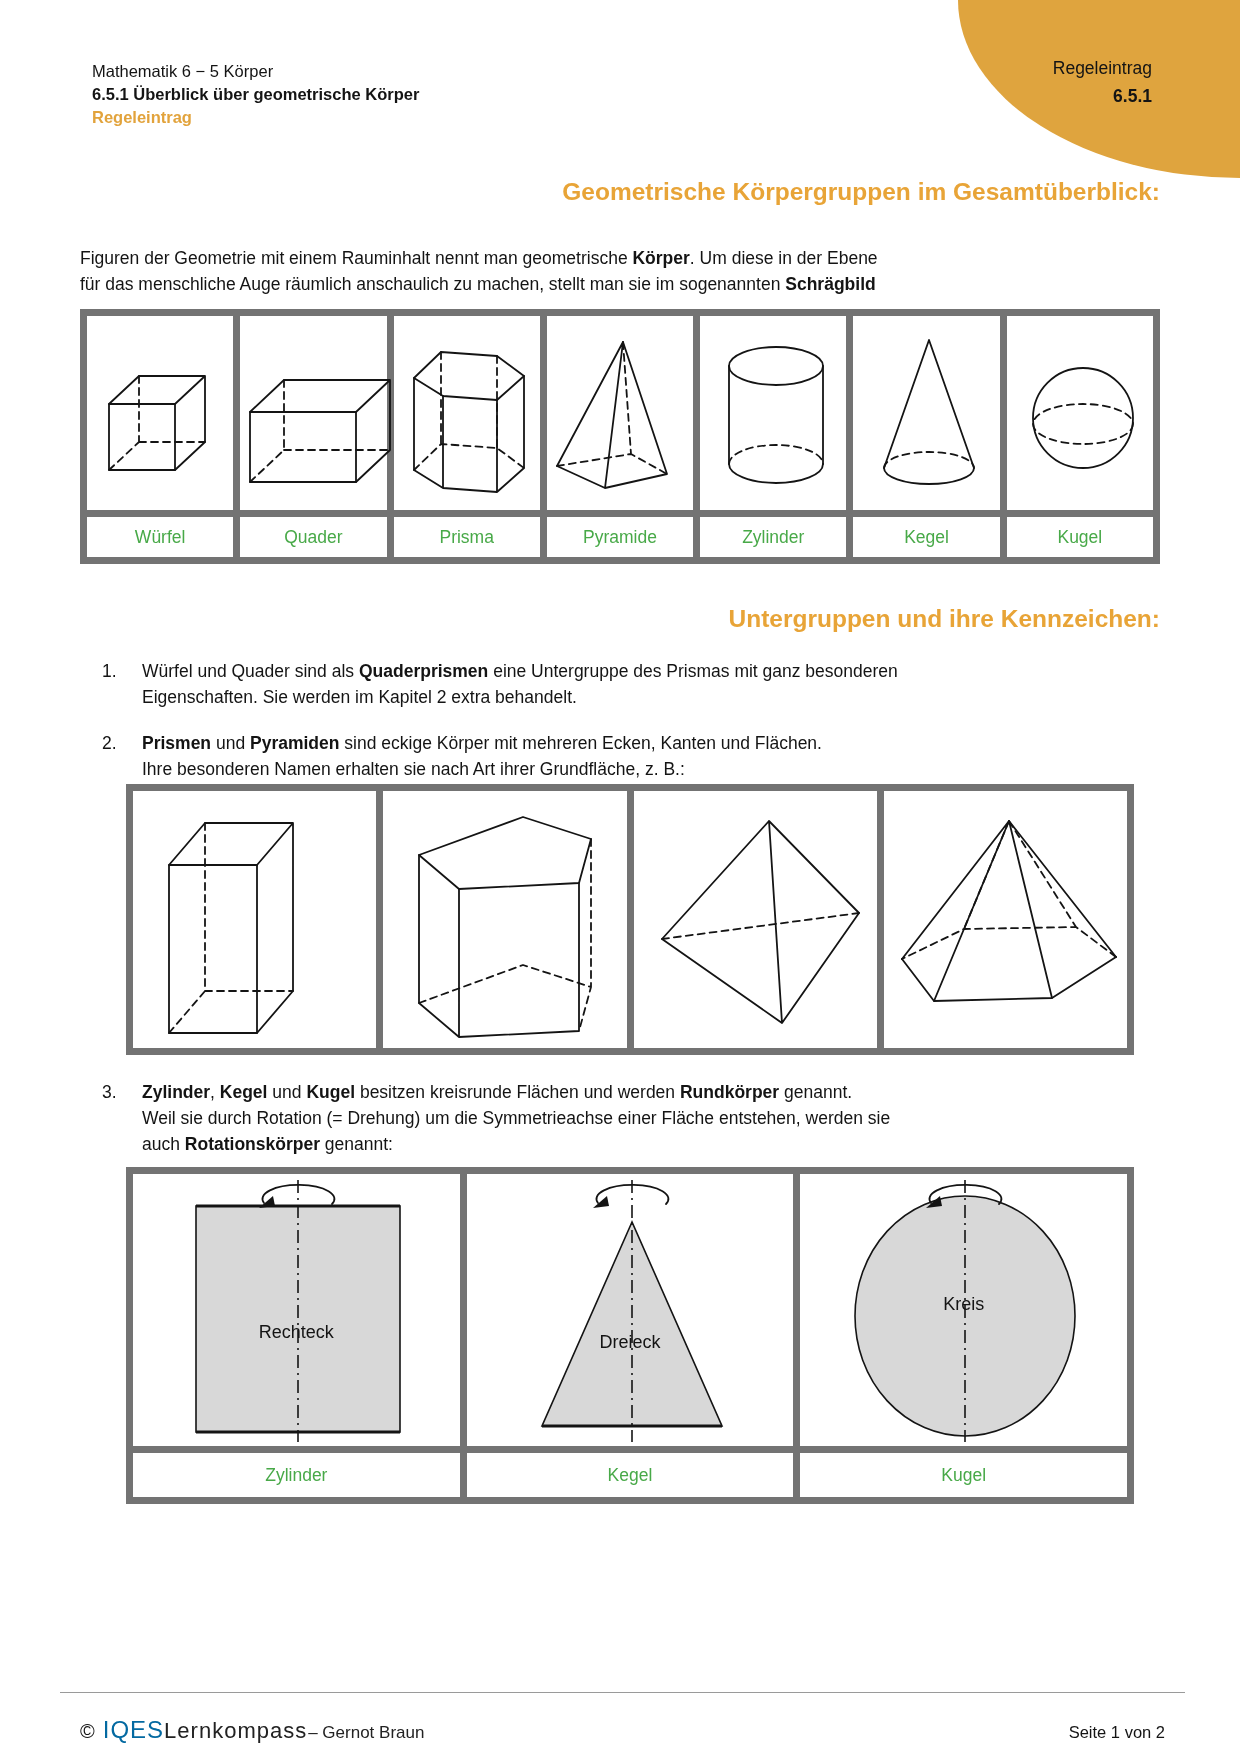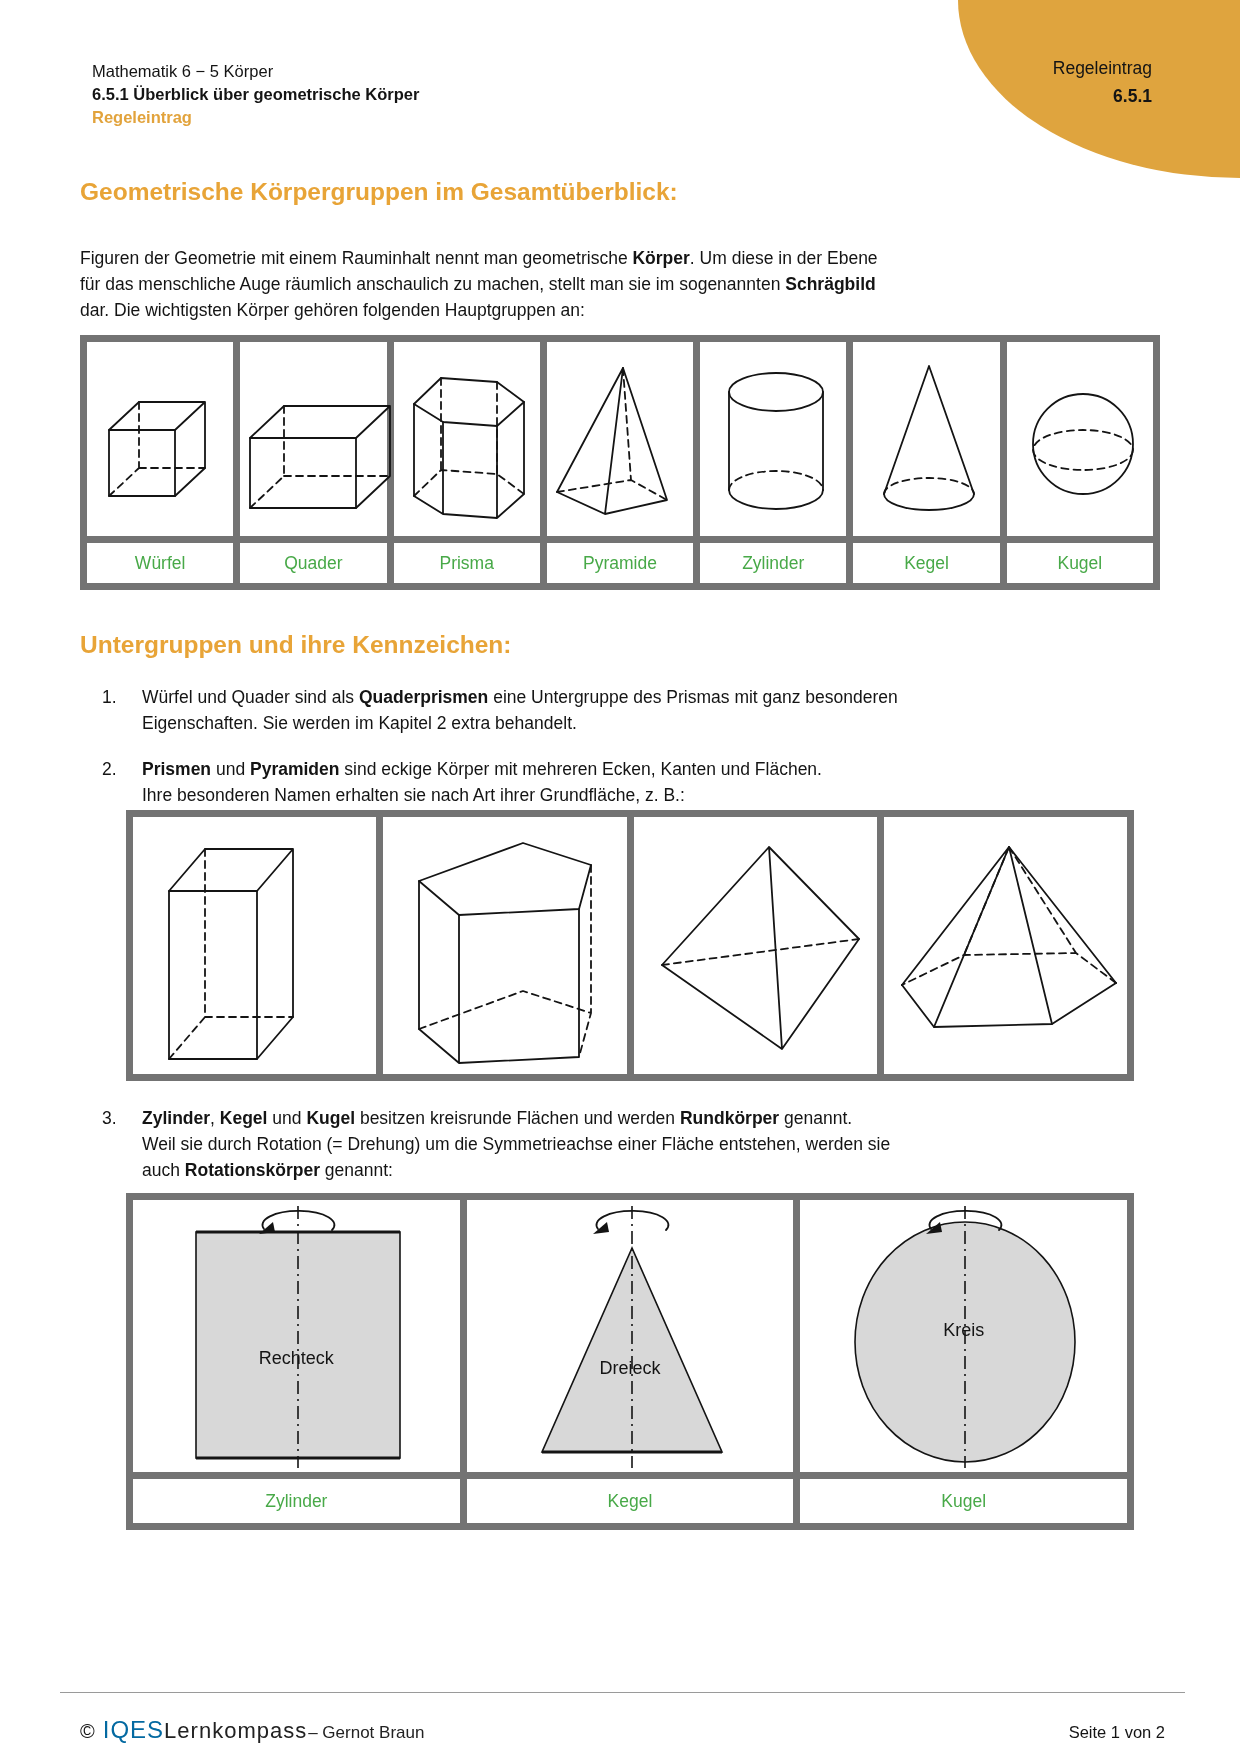--- a/index.html
+++ b/index.html
@@ -12,21 +12,21 @@
          border-bottom-left-radius:282px 178px;box-sizing:border-box;
          padding:56px 88px 0 0;text-align:right;font-size:17.5px;line-height:24px;}
   .badge .num{font-weight:bold;margin-top:4px;}
 
   .content{padding:60px 80px 0 80px;}
 
   .hdr{font-size:16.5px;line-height:23px;margin-left:12px;}
   .hdr .l2{font-weight:bold;}
   .hdr .l3{font-weight:bold;color:#e2a33c;}
 
-  h1.sec{color:#e8a437;font-size:24.5px;line-height:30px;font-weight:bold;margin:48px 0 0 0;}
+  h1.sec{color:#e8a437;font-size:24.5px;line-height:30px;font-weight:bold;margin:48px 0 0 0;text-align:right;}
   h1.sec2{margin-top:40px;}
 
   p.intro{font-size:17.5px;line-height:26px;margin:38px 0 0 0;}
 
   table{border-collapse:collapse;table-layout:fixed;}
   .shape-table{width:1080px;margin-top:12px;border:2px solid #2a2a2a;}
   .shape-table td{border:7px solid #737373;padding:0;vertical-align:middle;text-align:center;}
   .shape-table tr.caps td{border-top:2px solid #eab308;height:40px;
         font-size:17.5px;color:#48a948;}
   .t1 td.img{height:190px;}
@@ -76,21 +76,21 @@
 
   <div class="content">
 
     <div class="hdr">
       <div class="l1">Mathematik 6 − 5 Körper</div>
       <div class="l2">6.5.1 Überblick über geometrische Körper</div>
       <div class="l3">Regeleintrag</div>
     </div>
 
     <h1 class="sec">Geometrische Körpergruppen im Gesamtüberblick:</h1>
-    <p class="intro"><span>Figuren der Geometrie mit einem Rauminhalt nennt man geometrische </span><b>Körper</b><span>. Um diese in der Ebene</span><br><span>für das menschliche Auge räumlich anschaulich zu machen, stellt man sie im sogenannten </span><b>Schrägbild</b><br><span>dar. Die wichtigsten Körper gehören folgenden Hauptgruppen an:</span></p>
+    <p class="intro"><span>Figuren der Geometrie mit einem Rauminhalt nennt man geometrische </span><b>Körper</b><span>. Um diese in der Ebene</span><br><span>für das menschliche Auge räumlich anschaulich zu machen, stellt man sie im sogenannten </span><b>Schrägbild</b><br></p>
 
     <table class="shape-table t1">
       <tbody>
           <tr>
         <td class="img"><svg width="152" height="190" viewBox="0 0 152 190">
           <path class="d" d="M52,60 L52,126 M52,126 L118,126 M22,154 L52,126"></path>
           <rect class="s" x="22" y="88" width="66" height="66"></rect>
           <path class="s" d="M22,88 L52,60 L118,60 L88,88 M118,60 L118,126 M88,154 L118,126"></path>
         </svg></td>
         <td class="img"><svg width="152" height="190" viewBox="0 0 152 190">

